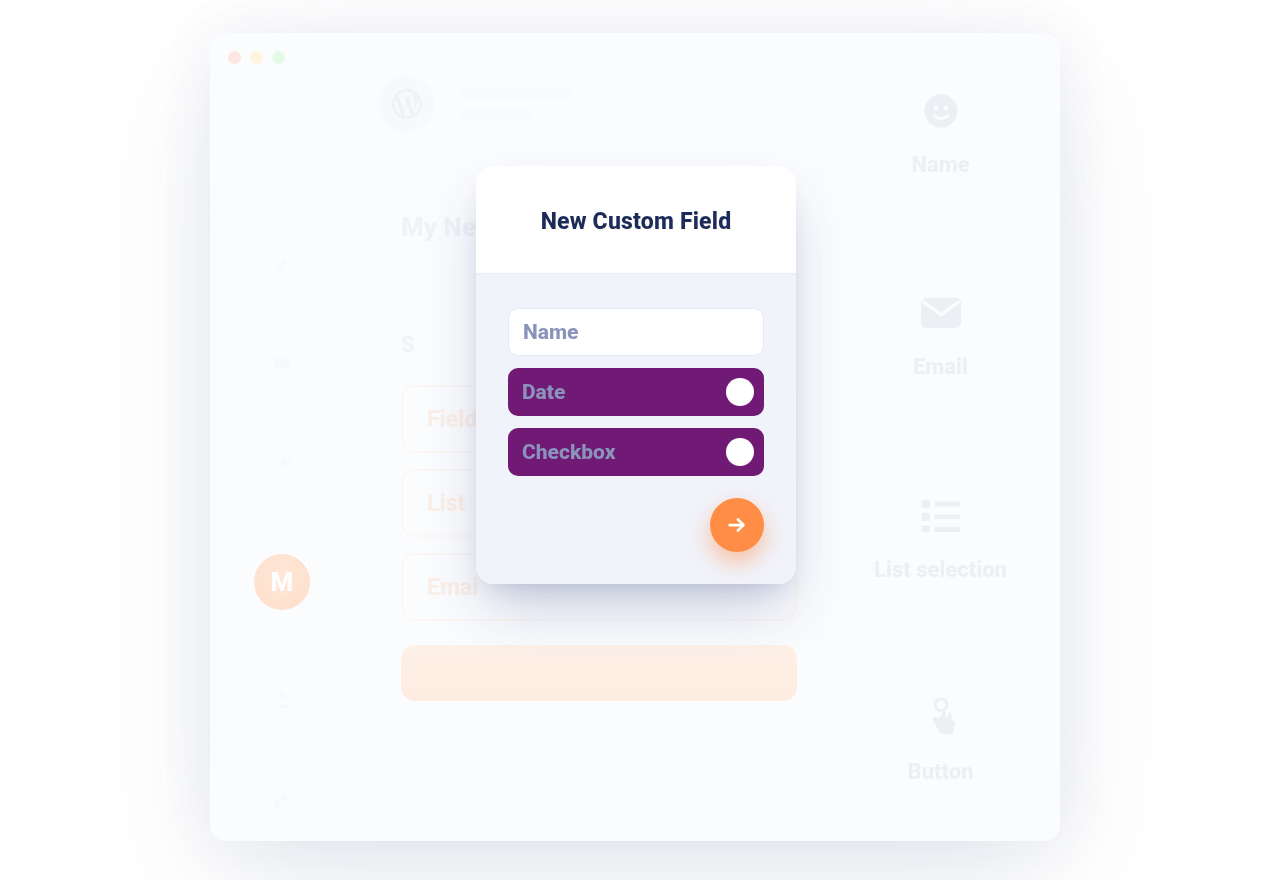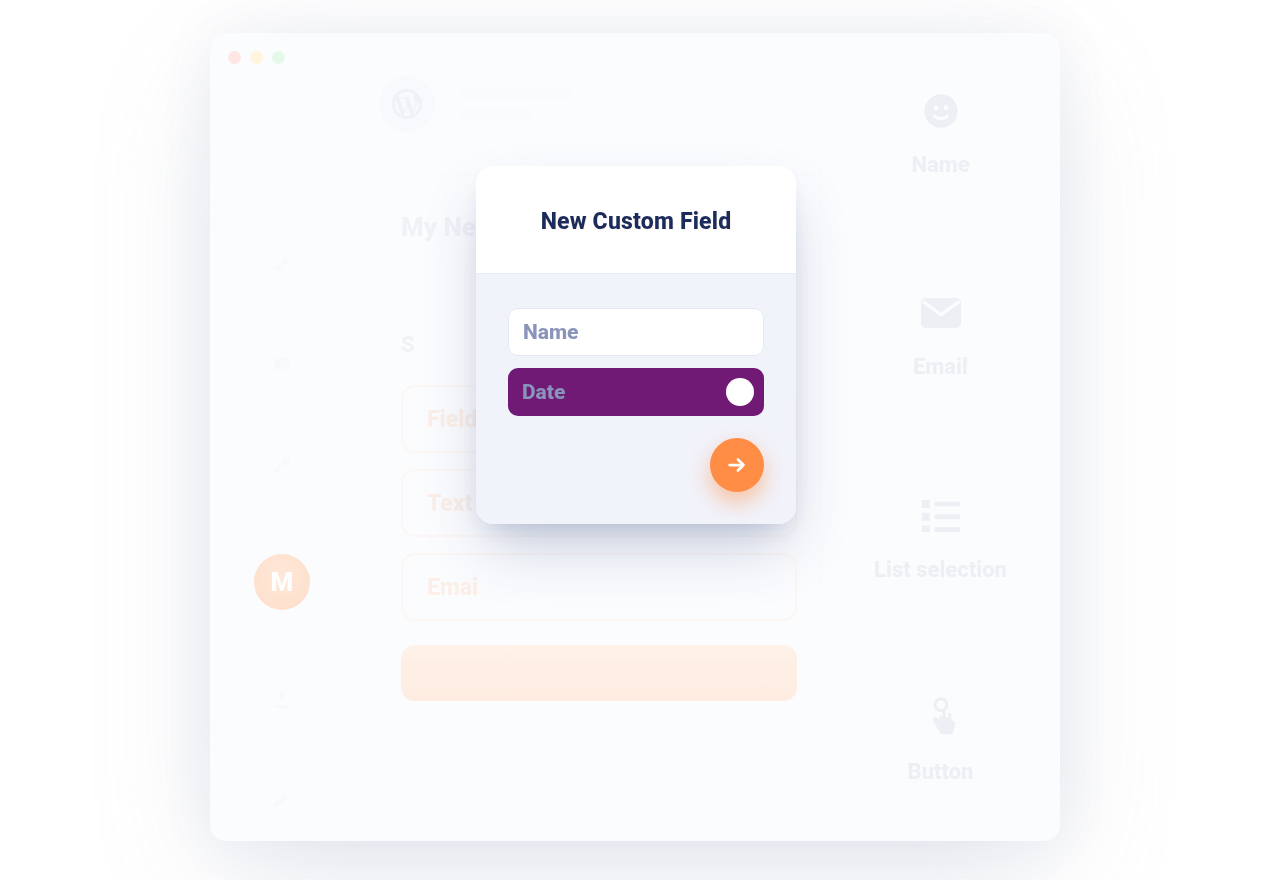--- a/index.html
+++ b/index.html
@@ -235,21 +235,21 @@
     </div>
   </div>
 
   <div class="bg-main" style="opacity:.75">
     <h2>My New</h2>
     <div class="section">S</div>
     <div class="bg-field">
         <span>Field</span>
       </div>
     <div class="bg-field">
-        <span>Text</span>
+        <span>List</span>
       </div>
     <div class="bg-field">
         <span>Emai</span>
       </div>
     <div class="bg-submit"></div>
   </div>
 
   <div class="bg-right" style="opacity:.75">
     <div class="comp-card">
       <div class="comp-icon">
@@ -309,20 +309,24 @@
 
     </div>
 
     <div class="field-row">
       <span class="label">Date</span>
       <span class="radio"></span>
     </div>
 
 
 
+    <div class="field-row">
+      <span class="label">Checkbox</span>
+      <span class="radio"></span>
+    </div>
 
     <div class="next-btn">
       <svg width="22" height="22" viewBox="0 0 24 24" fill="none" stroke="white" stroke-width="3" stroke-linecap="round" stroke-linejoin="round">
         <line x1="4" y1="12" x2="18" y2="12"></line>
         <polyline points="13 6 19 12 13 18"></polyline>
       </svg>
     </div>
 
   </div>
 </div>

